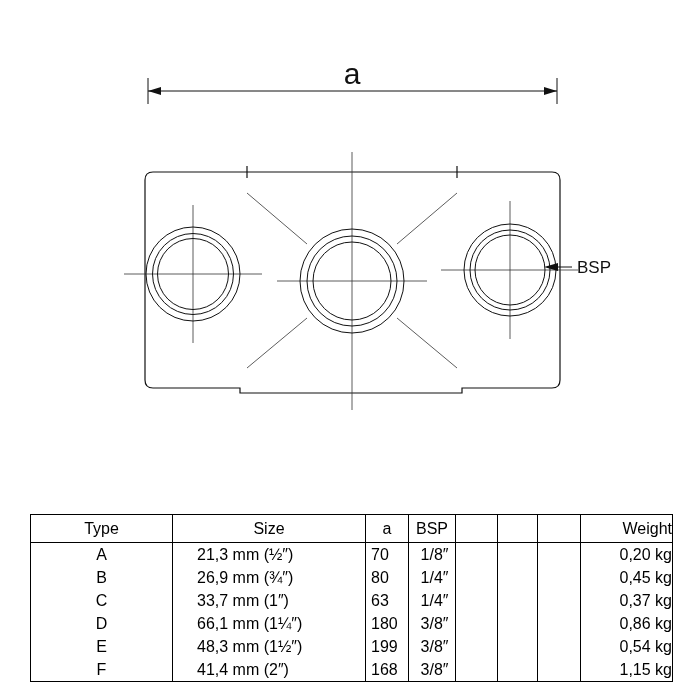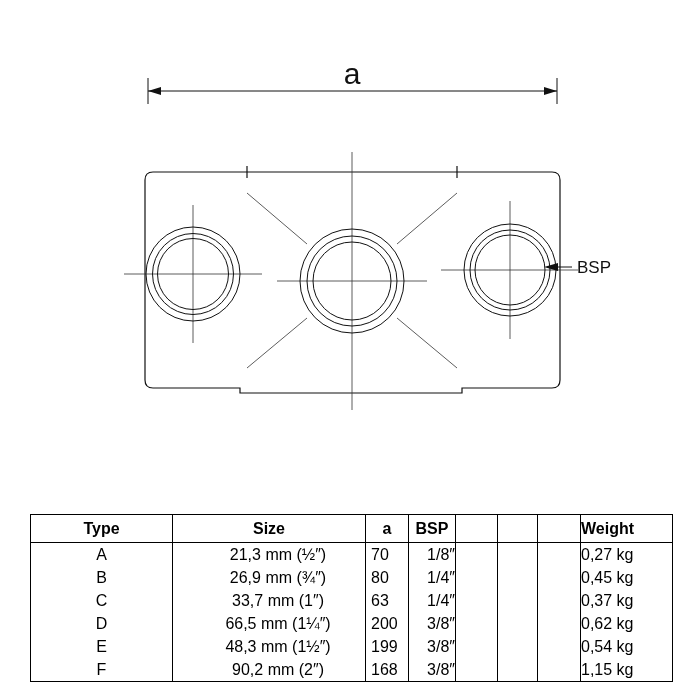--- a/index.html
+++ b/index.html
@@ -16,29 +16,29 @@
     position:absolute;top:514px;left:30px;width:643px;
     border-collapse:collapse;table-layout:fixed;
     font-size:16px;line-height:1;
   }
   .spec-table th,.spec-table td{
     border-left:1.5px solid #000;border-right:1.5px solid #000;
     padding:0;white-space:nowrap;overflow:hidden;
   }
   .spec-table thead th{
     border-top:1.5px solid #000;border-bottom:1.5px solid #000;
-    font-weight:bold;height:27px;text-align:center;margin-left:44px;
+    font-weight:normal;height:27px;text-align:center;margin-left:44px;
   }
   .spec-table tbody td{height:23px;}
   .spec-table tbody tr:last-child td{border-bottom:1.5px solid #000;}
   .spec-table .col0{text-align:center;}
-  .spec-table td.col1{text-align:center;padding-left:18px;}
+  .spec-table td.col1{text-align:left;padding-left:24px;}
   .spec-table td.col2{text-align:left;padding-left:5px;margin-top:34px;}
-  .spec-table td.col3{text-align:right;padding-left:5px;}
-  .spec-table .col7{text-align:left;}
+  .spec-table td.col3{text-align:center;padding-left:5px;}
+  .spec-table .col7{text-align:right;}
 </style>
 </head>
 <body>
 
 <svg class="drawing" width="700" height="510" viewBox="0 0 700 510" fill="none" stroke="#111" stroke-width="1">
 
   <g>
     <line x1="148" y1="78" x2="148" y2="104"></line>
     <line x1="557" y1="78" x2="557" y2="104"></line>
     <line x1="148" y1="91" x2="557" y2="91"></line>
@@ -119,21 +119,21 @@
   </thead>
   <tbody>
       <tr>
         <td class="col0">A</td>
         <td class="col1">21,3 mm (½″)</td>
         <td class="col2">70</td>
         <td class="col3">1/8″</td>
         <td class="col4"></td>
         <td class="col5"></td>
         <td class="col6"></td>
-        <td class="col7">0,27 kg</td>
+        <td class="col7">0,20 kg</td>
       </tr>
       <tr>
         <td class="col0">B</td>
         <td class="col1">26,9 mm (¾″)</td>
         <td class="col2">80</td>
         <td class="col3">1/4″</td>
         <td class="col4"></td>
         <td class="col5"></td>
         <td class="col6"></td>
         <td class="col7">0,45 kg</td>
@@ -143,41 +143,41 @@
         <td class="col1">33,7 mm (1″)</td>
         <td class="col2">63</td>
         <td class="col3">1/4″</td>
         <td class="col4"></td>
         <td class="col5"></td>
         <td class="col6"></td>
         <td class="col7">0,37 kg</td>
       </tr>
       <tr>
         <td class="col0">D</td>
-        <td class="col1">66,5 mm (1¼″)</td>
-        <td class="col2">200</td>
+        <td class="col1">66,1 mm (1¼″)</td>
+        <td class="col2">180</td>
         <td class="col3">3/8″</td>
         <td class="col4"></td>
         <td class="col5"></td>
         <td class="col6"></td>
-        <td class="col7">0,62 kg</td>
+        <td class="col7">0,86 kg</td>
       </tr>
       <tr>
         <td class="col0">E</td>
         <td class="col1">48,3 mm (1½″)</td>
         <td class="col2">199</td>
         <td class="col3">3/8″</td>
         <td class="col4"></td>
         <td class="col5"></td>
         <td class="col6"></td>
         <td class="col7">0,54 kg</td>
       </tr>
       <tr>
         <td class="col0">F</td>
-        <td class="col1">90,2 mm (2″)</td>
+        <td class="col1">41,4 mm (2″)</td>
         <td class="col2">168</td>
         <td class="col3">3/8″</td>
         <td class="col4"></td>
         <td class="col5"></td>
         <td class="col6"></td>
         <td class="col7">1,15 kg</td>
       </tr>
     </tbody>
 </table>
 

